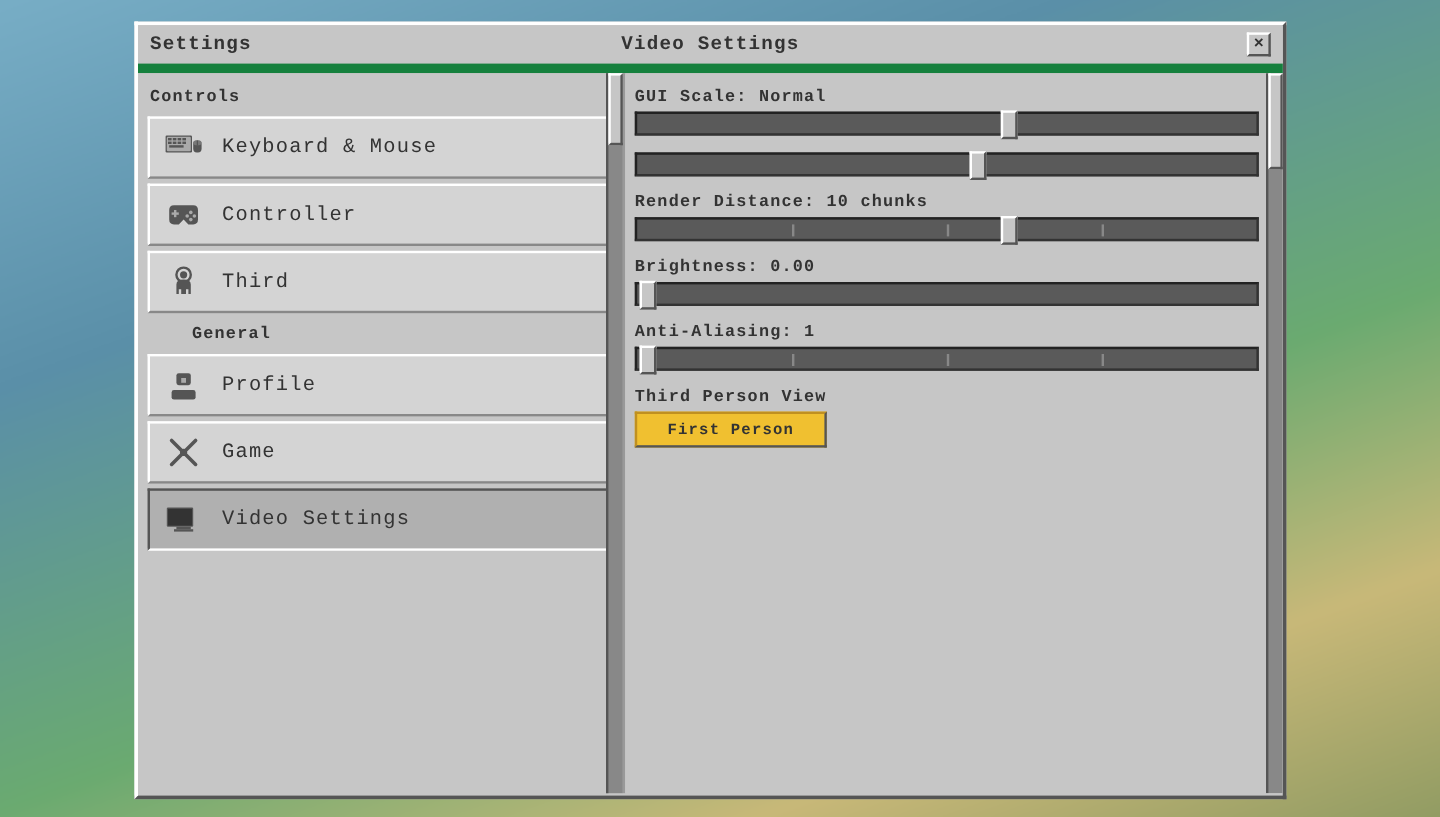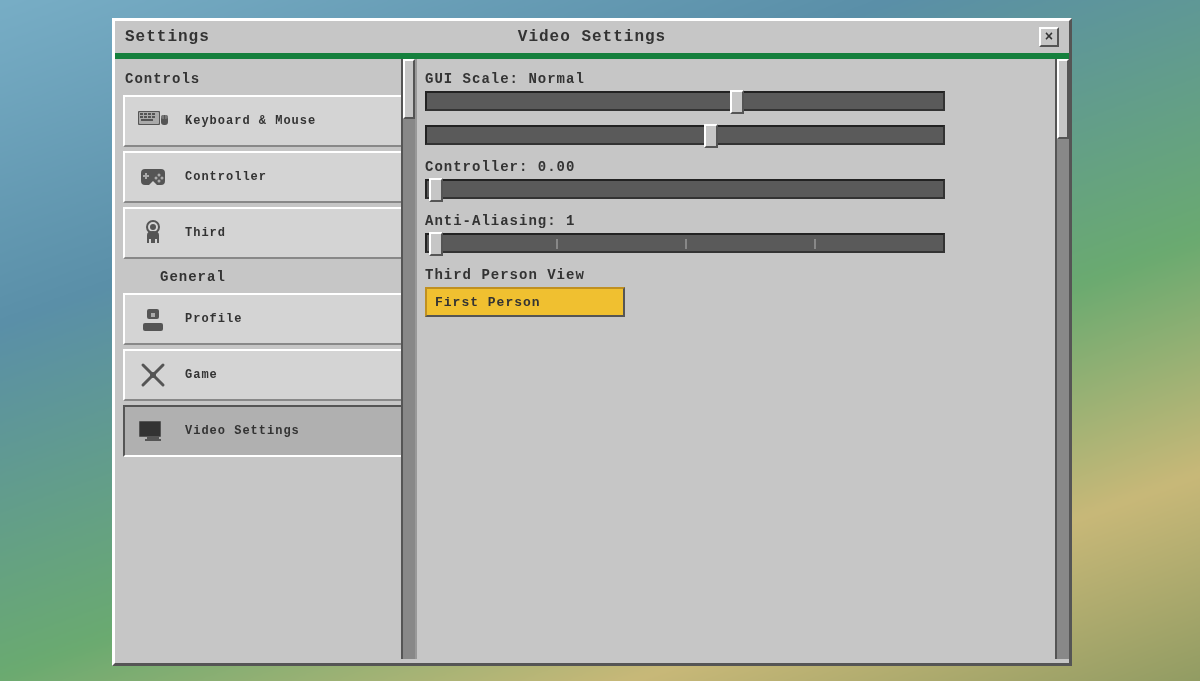--- a/index.html
+++ b/index.html
@@ -35,21 +35,21 @@
       border-left: 3px solid #fff;
     }
 
     
     .titlebar {
       display: flex;
       justify-content: space-between;
       align-items: center;
       padding: 6px 10px;
       background: #c6c6c6;
-      border-bottom: 6px solid #15803d;
+      border-bottom: 8px solid #15803d;
     }
 
     .titlebar-left {
       font-size: 16px;
       font-weight: bold;
       color: #333;
       letter-spacing: 1px;
     }
 
     .close-btn {
@@ -68,21 +68,21 @@
       cursor: pointer;
     }
 
     .window-content {
       display: flex;
       height: calc(100% - 42px);
     }
 
     
     .sidebar {
-      width: 302px;
+      width: 406px;
       background: #c6c6c6;
       border-right: 2px solid #999;
       padding: 8px;
       position: relative;
     }
 
     .sidebar-scrollbar {
       position: absolute;
       right: 0;
       top: 0;
@@ -144,22 +144,22 @@
       flex-shrink: 0;
     }
 
     .menu-item-icon svg {
       width: 32px;
       height: 32px;
       fill: #444;
     }
 
     .menu-item-label {
-      font-size: 12px;
-      font-weight: bold;
+      font-size: 17px;
+      font-weight: normal;
       color: #333;
       letter-spacing: 1px;
     }
 
     
     .right-panel {
       flex: 1;
       padding: 12px 8px;
       background: #c6c6c6;
       overflow: hidden;
@@ -253,28 +253,29 @@
 
     .toggle-dark-part {
       flex: 1;
       background: #555;
     }
 
     
     .dropdown {
       display: flex;
       align-items: center;
-      width: 200px;
+      width: 160px;
       height: 30px;
       background: #f0c030;
       border: 2px solid #555;
       border-top: 2px solid #c09020;
       border-left: 2px solid #c09020;
       padding: 0 8px;
       cursor: pointer;
+      justify-content: center;
     }
 
     .dropdown-label {
       font-size: 13px;
       font-weight: bold;
       color: #333;
       letter-spacing: 1px;
     }
 
     .titlebar-center {
@@ -406,23 +407,32 @@
           <div class="slider-thumb" style="left: calc(60% - 7px);"></div>
         </div>
       </div>
 
       <div class="setting-row">
         <div class="slider-track">
           <div class="slider-thumb" style="left: calc(55% - 7px);"></div>
         </div>
       </div>
 
-
-      <div class="setting-row">
-        <div class="setting-label">Controller: 0.00</div>
+      <div class="setting-row">
+        <div class="setting-label">Render Distance: 10 chunks</div>
+        <div class="slider-track">
+          <div class="slider-tick" style="left: 25%;"></div>
+          <div class="slider-tick" style="left: 50%;"></div>
+          <div class="slider-tick" style="left: 75%;"></div>
+          <div class="slider-thumb" style="left: calc(60% - 7px);"></div>
+        </div>
+      </div>
+
+      <div class="setting-row">
+        <div class="setting-label">Brightness: 0.00</div>
         <div class="slider-track">
           <div class="slider-thumb" style="left: 2px;"></div>
         </div>
       </div>
 
       <div class="setting-row">
         <div class="setting-label">Anti-Aliasing: 1</div>
         <div class="slider-track">
           <div class="slider-tick" style="left: 25%;"></div>
           <div class="slider-tick" style="left: 50%;"></div>

